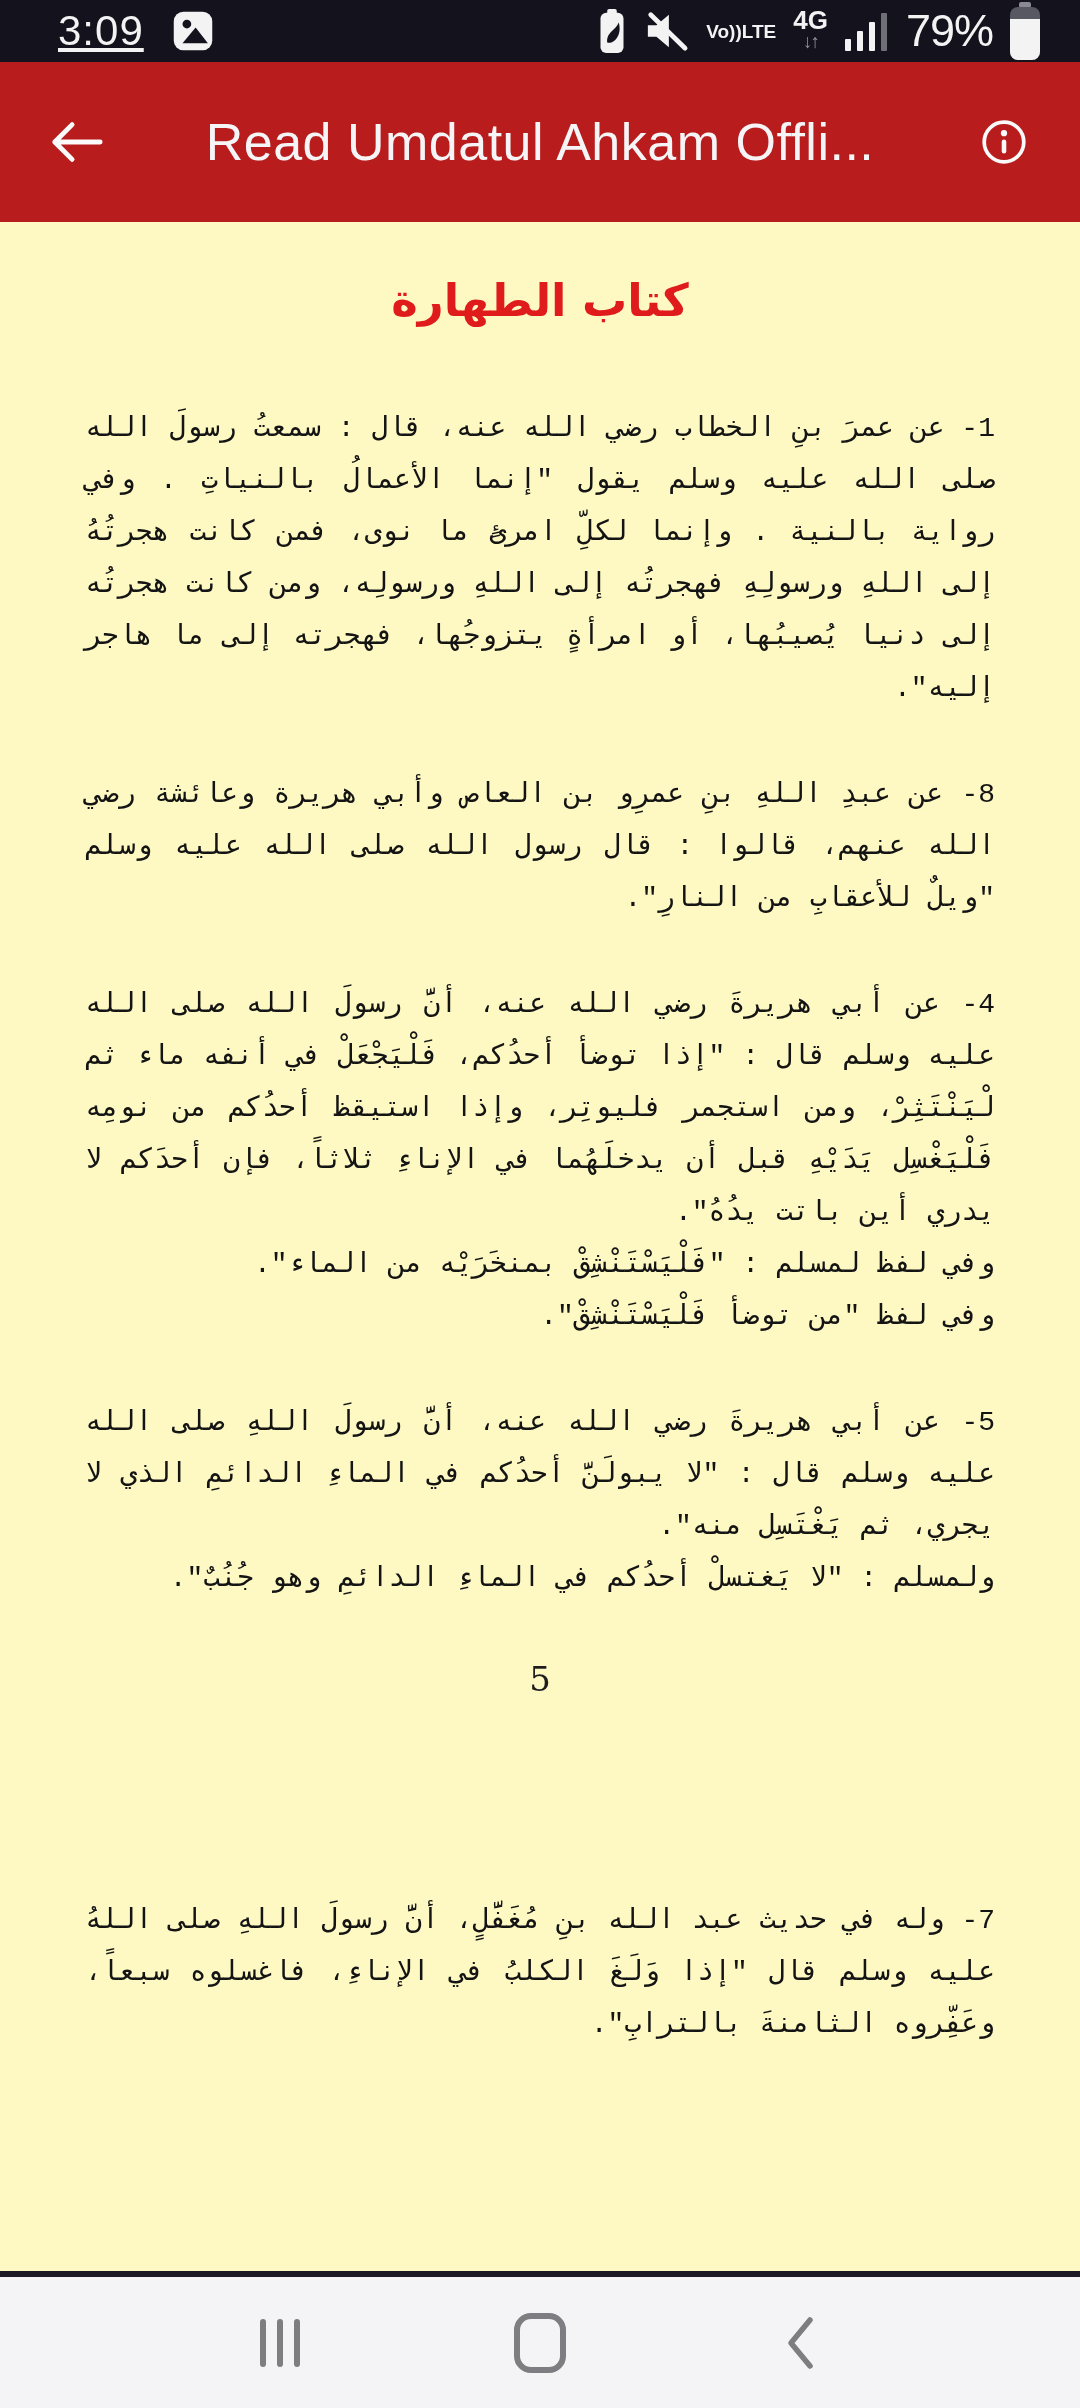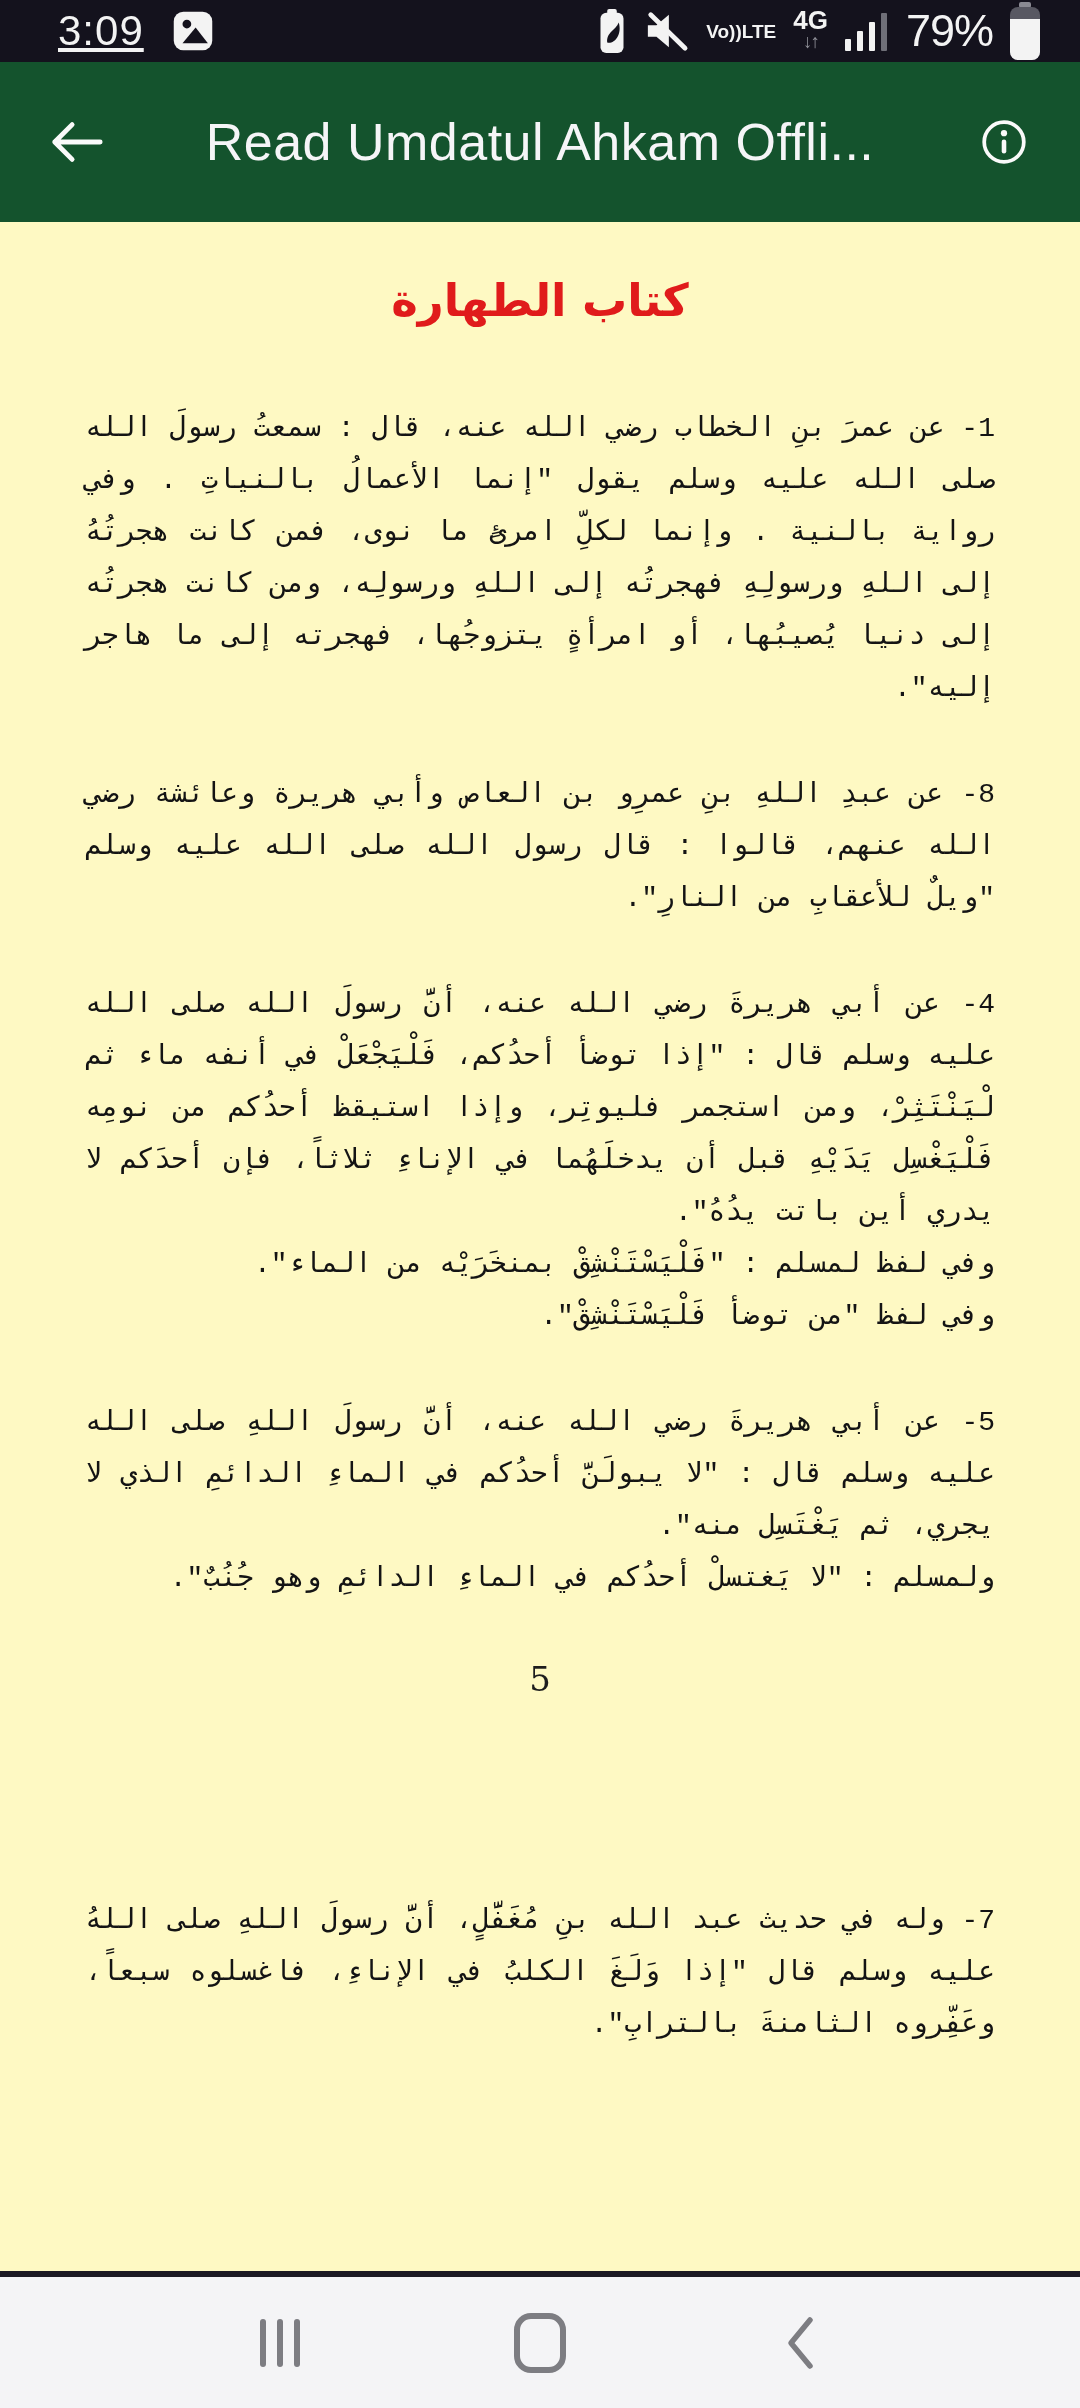--- a/index.html
+++ b/index.html
@@ -22,21 +22,21 @@
   .volte { display:flex; flex-direction:row; align-items:flex-start; line-height:19px; }
   .volte span { font-size:19px; font-weight:700; }
   .netblock { display:flex; flex-direction:column; align-items:center; line-height:22px;text-align:center; }
   .net-4g { font-size:26px; font-weight:700; }
   .net-arrows { font-size:19px; color:#8f8f97; letter-spacing:-2px; }
   .sb-percent { font-size:45px; font-weight:400; letter-spacing:-1px; }
 
   
   .app-bar {
     position:absolute; top:62px; left:0; width:1080px; height:160px;
-    background:#14532d; color:#fafafa;
+    background:#b91c1c; color:#fafafa;
     display:flex; align-items:center; padding:0 28px;
   }
   .icon-btn {
     width:96px; height:96px; display:flex; align-items:center; justify-content:center;
     background:transparent; border:none; cursor:pointer; flex:0 0 auto;
   }
   .app-title {
     flex:1; text-align:center; font-size:52px; font-weight:300; color:#f5f5f7;
     white-space:nowrap; overflow:hidden; letter-spacing:0.5px;
   }

